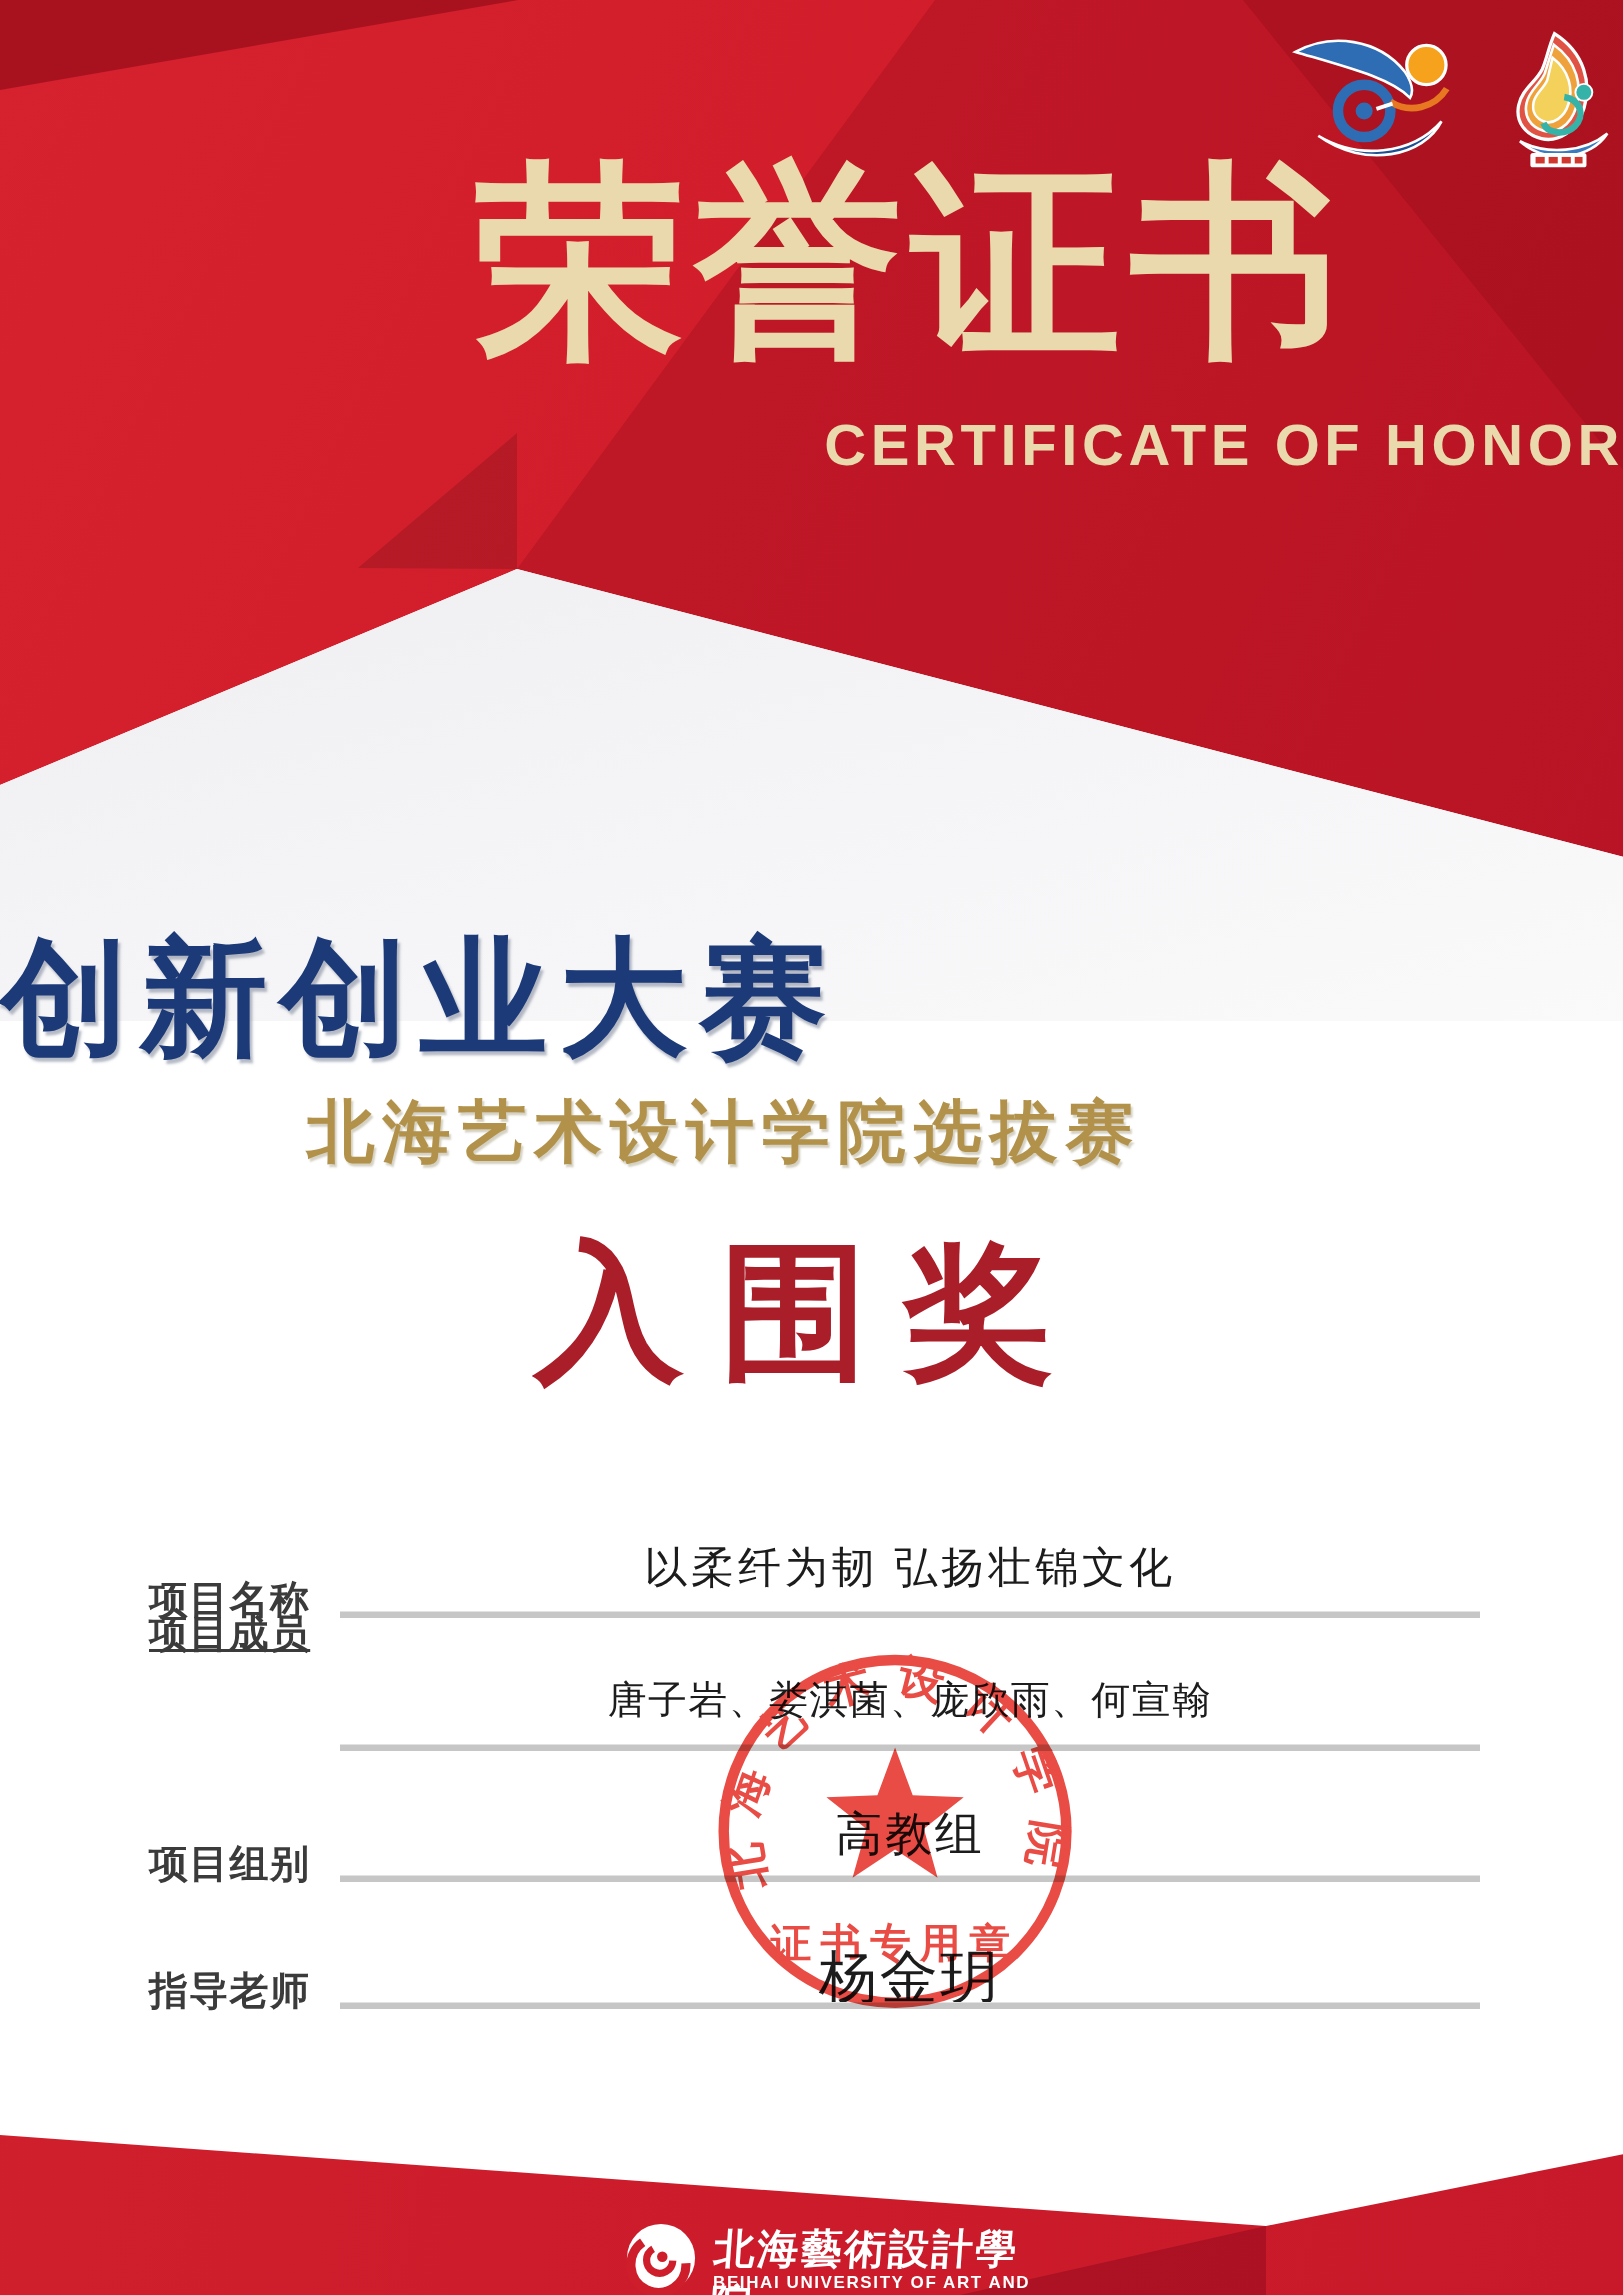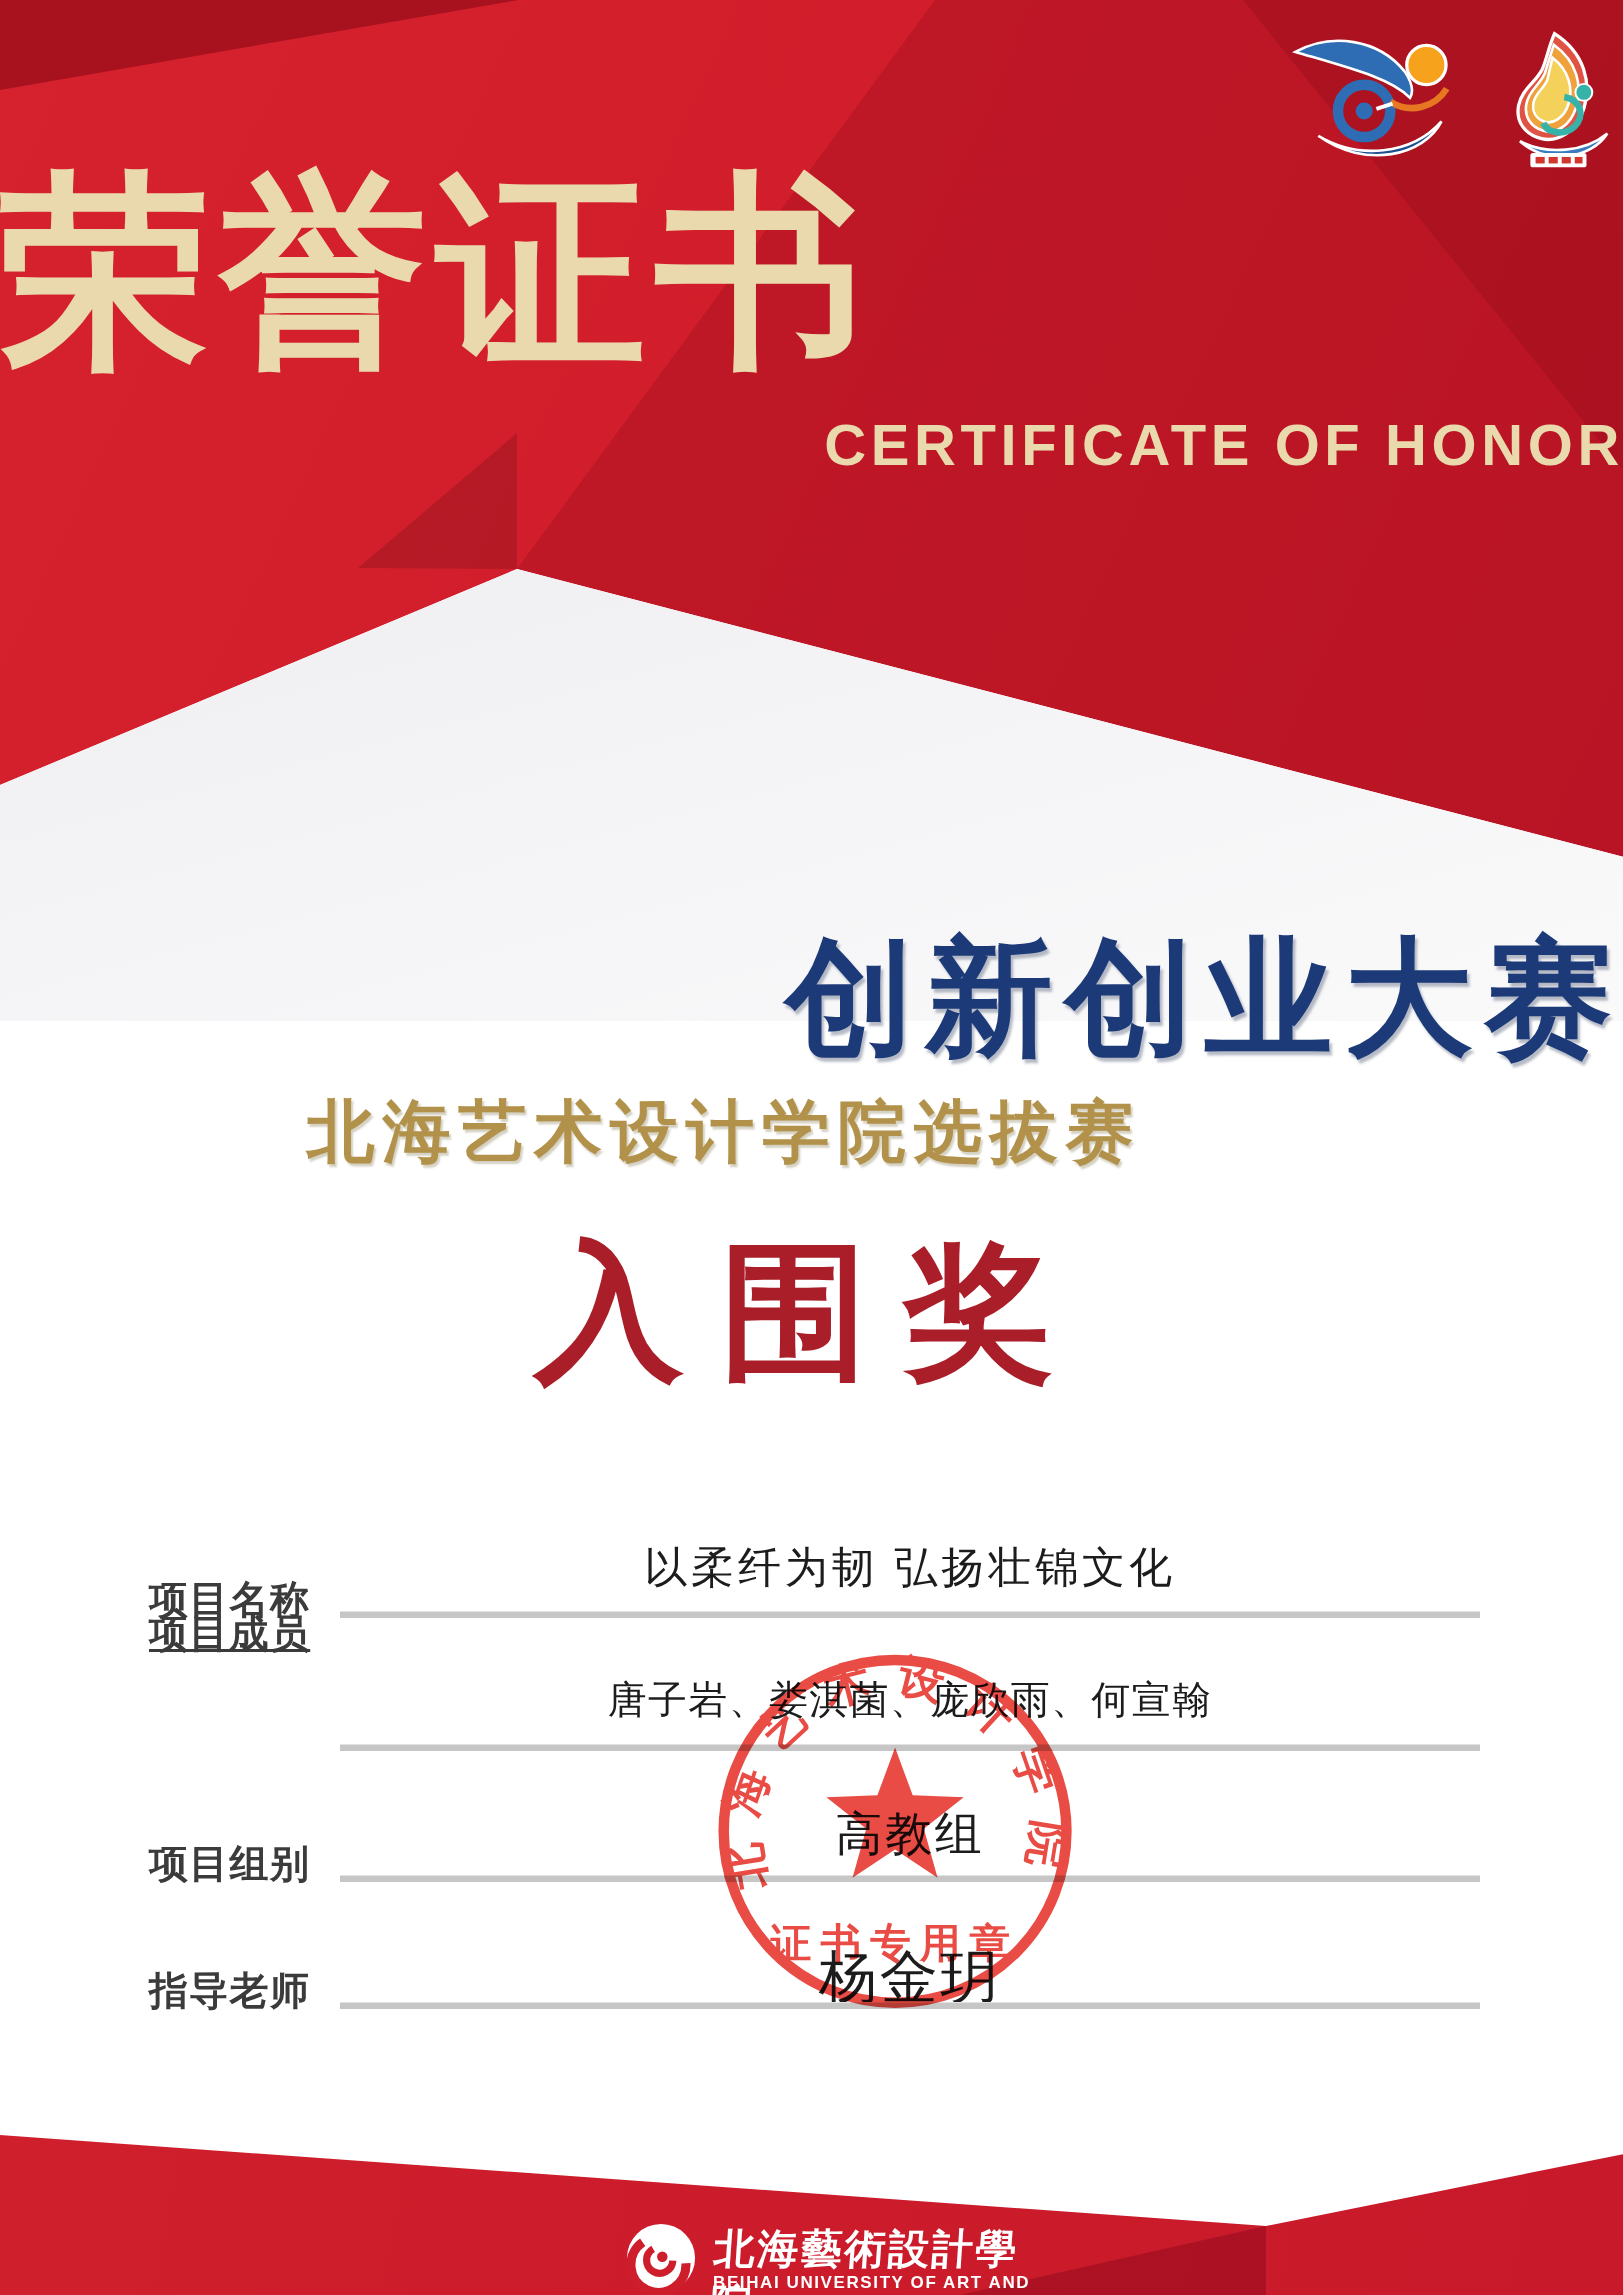--- a/index.html
+++ b/index.html
@@ -20,31 +20,31 @@
   .white-shade{background:linear-gradient(165deg,#e7e7ea 0%,#f4f4f6 35%,#ffffff 70%);
             clip-path:polygon(517px 569px,1624px 857px,1624px 1021px,0 1021px,0 785px);}
 
   
   .footer-red{background:linear-gradient(100deg,#d1202d 0%,#c8192a 100%);
             clip-path:polygon(0 2135px,1266px 2226px,1624px 2154px,1624px 2295px,0 2295px);}
   .footer-facet{background:rgba(110,0,18,.32);
             clip-path:polygon(960px 2295px,1266px 2226px,1266px 2295px);}
 
   
-  .title-cn{position:absolute;left:0;top:157px;width:1348px;text-align:left;
+  .title-cn{position:absolute;left:0;top:147px;width:1348px;text-align:right;
             font-size:209px;line-height:1.1;font-weight:900;letter-spacing:9.2px;
             color:#e9d9ac;font-family:"Liberation Sans", sans-serif;}
   .title-en{position:absolute;left:0;top:411px;width:1624px;text-align:right;
             font-size:58px;font-weight:700;letter-spacing:4.6px;color:#e9d9ac;}
 
   
   .comp-line1{position:absolute;left:0;top:819px;width:1624px;text-align:center;
             font-size:73px;font-weight:700;letter-spacing:7.9px;color:#1d3a78;
             font-family:"Liberation Serif", serif;text-shadow:2px 2.6px 2px rgba(120,130,150,.55);}
-  .comp-line2{position:absolute;left:0;top:913px;width:1624px;text-align:right;
+  .comp-line2{position:absolute;left:0;top:913px;width:1624px;text-align:left;
             font-size:128px;font-weight:700;letter-spacing:11.8px;color:#1d3a78;
             font-family:"Liberation Serif", serif;text-shadow:2.6px 3.9px 2.6px rgba(120,130,150,.55);}
   .comp-line3{position:absolute;left:0;top:1087px;width:1448px;text-align:center;
             font-size:68px;font-weight:700;letter-spacing:7.9px;color:#b2924a;
             font-family:"Liberation Serif", serif;text-shadow:2px 2.6px 2px rgba(160,150,120,.45);}
   .award{position:absolute;left:0;top:1214px;width:1624px;text-align:center;
             font-size:149px;font-weight:700;letter-spacing:36px;color:#a91e28;
             font-family:"Liberation Serif", serif;}
 
   

